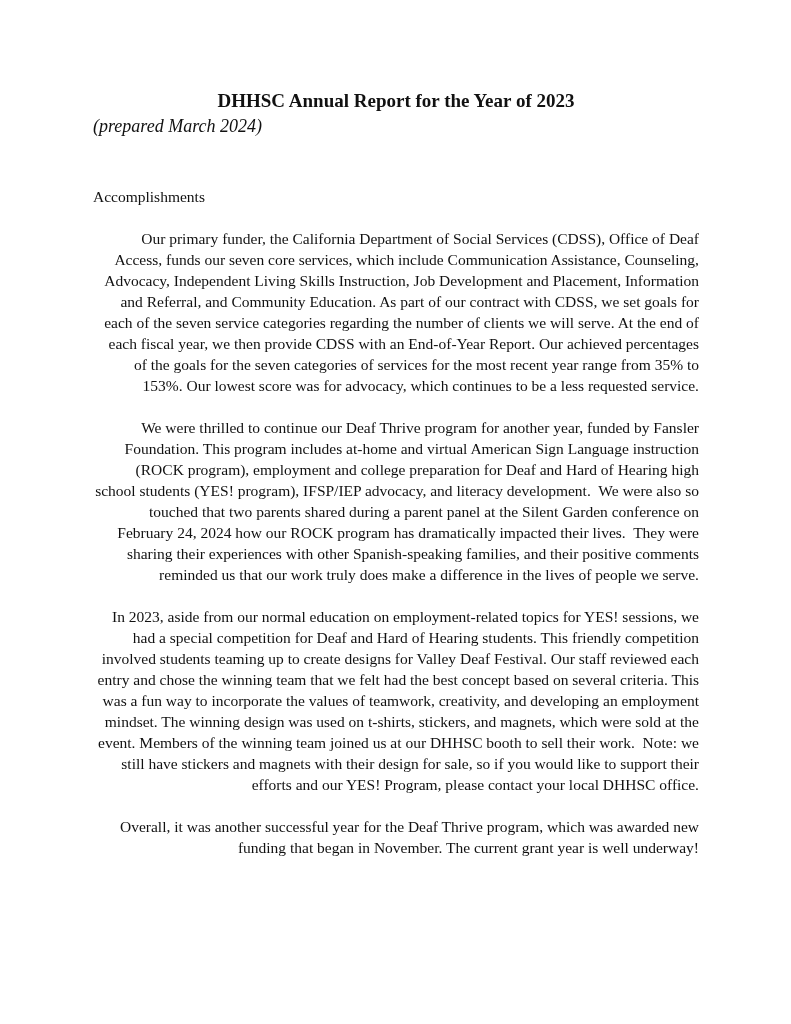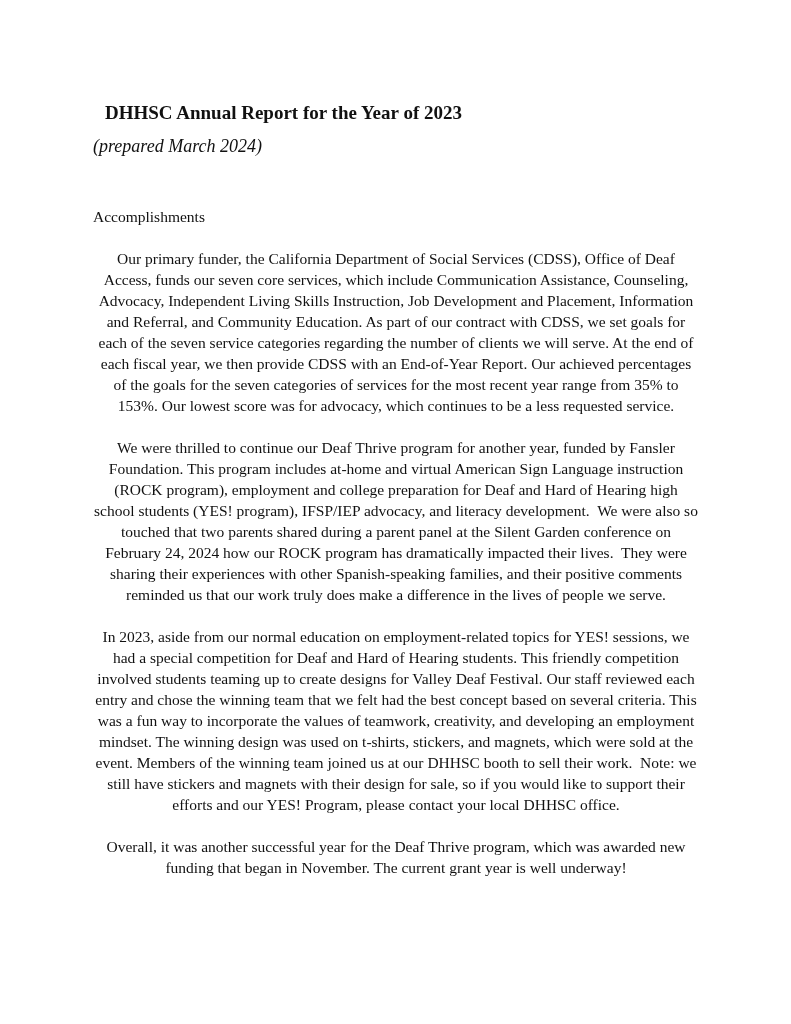--- a/index.html
+++ b/index.html
@@ -14,43 +14,43 @@
     box-sizing: border-box;
     background: #ffffff;
     padding: 90px 92px 0 93px;
     font-family: "Liberation Serif", "DejaVu Serif", serif;
     color: #111111;
     font-size: 15.5px;
     line-height: 21px;
     overflow: hidden;
   }
   .doc-title {
-    margin: 12px;
-    text-align: left;
+    margin: 0;
+    text-align: center;
     font-size: 19px;
     line-height: 22px;
     font-weight: bold;
     white-space: nowrap;
   }
   .doc-subtitle {
     margin: 4px 0 0 0;
     text-align: left;
     font-style: italic;
     font-size: 18px;
     line-height: 21px;
   }
   .section-heading {
     margin: 49px 0 0 0;
     font-size: 15.5px;
     line-height: 21px;
     font-weight: normal;
   }
   p.para {
     margin: 21px 0 0 0;
-    text-align: center;
+    text-align: right;
     white-space: pre-wrap;
   }
   p.para b {
     font-weight: normal;
   }
 </style>
 </head>
 <body>
 
 <div class="page">

